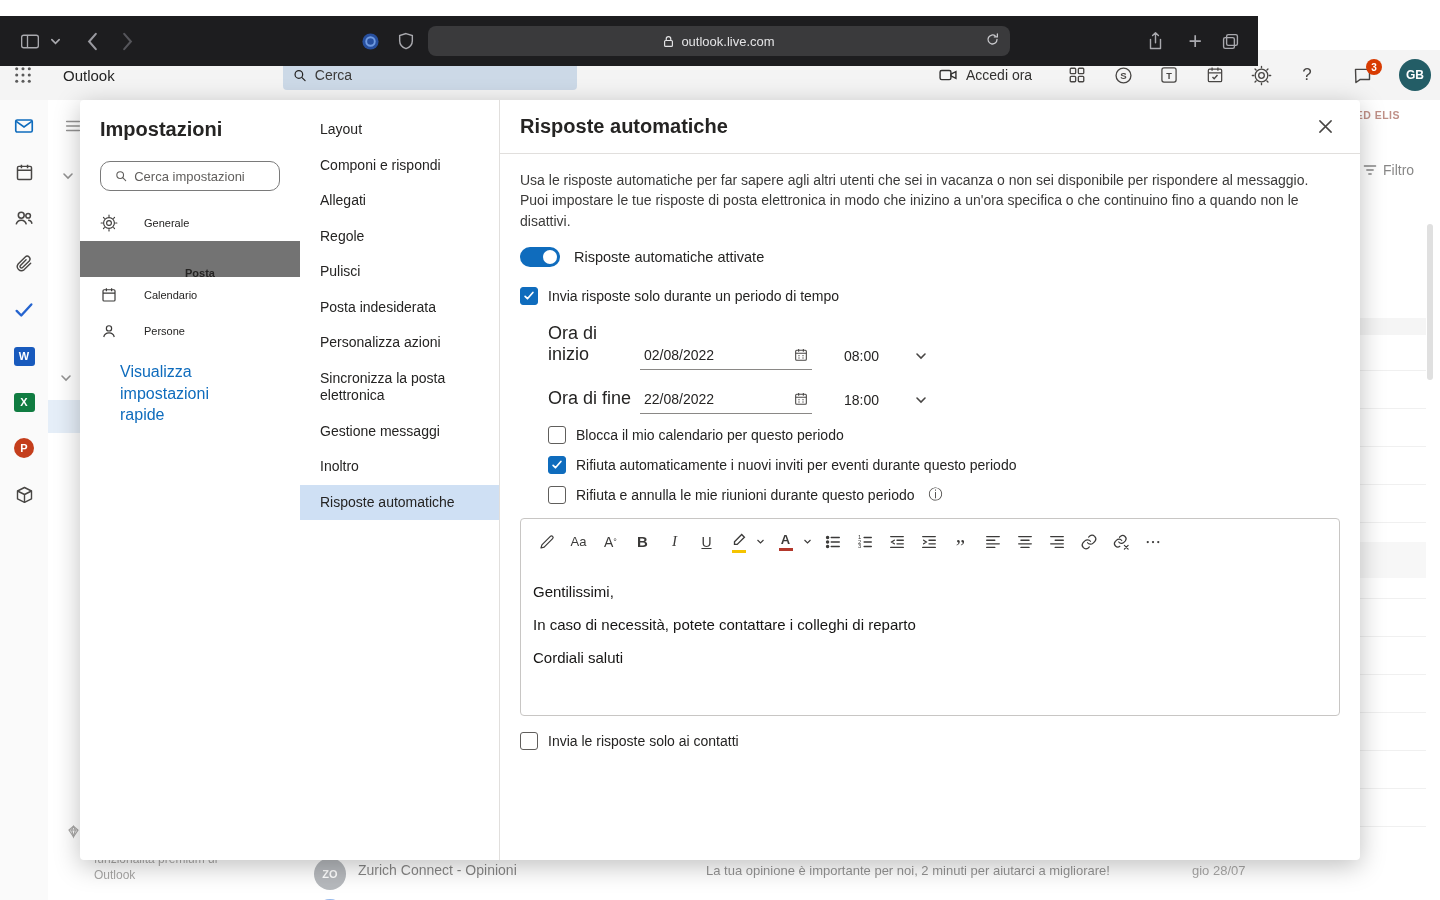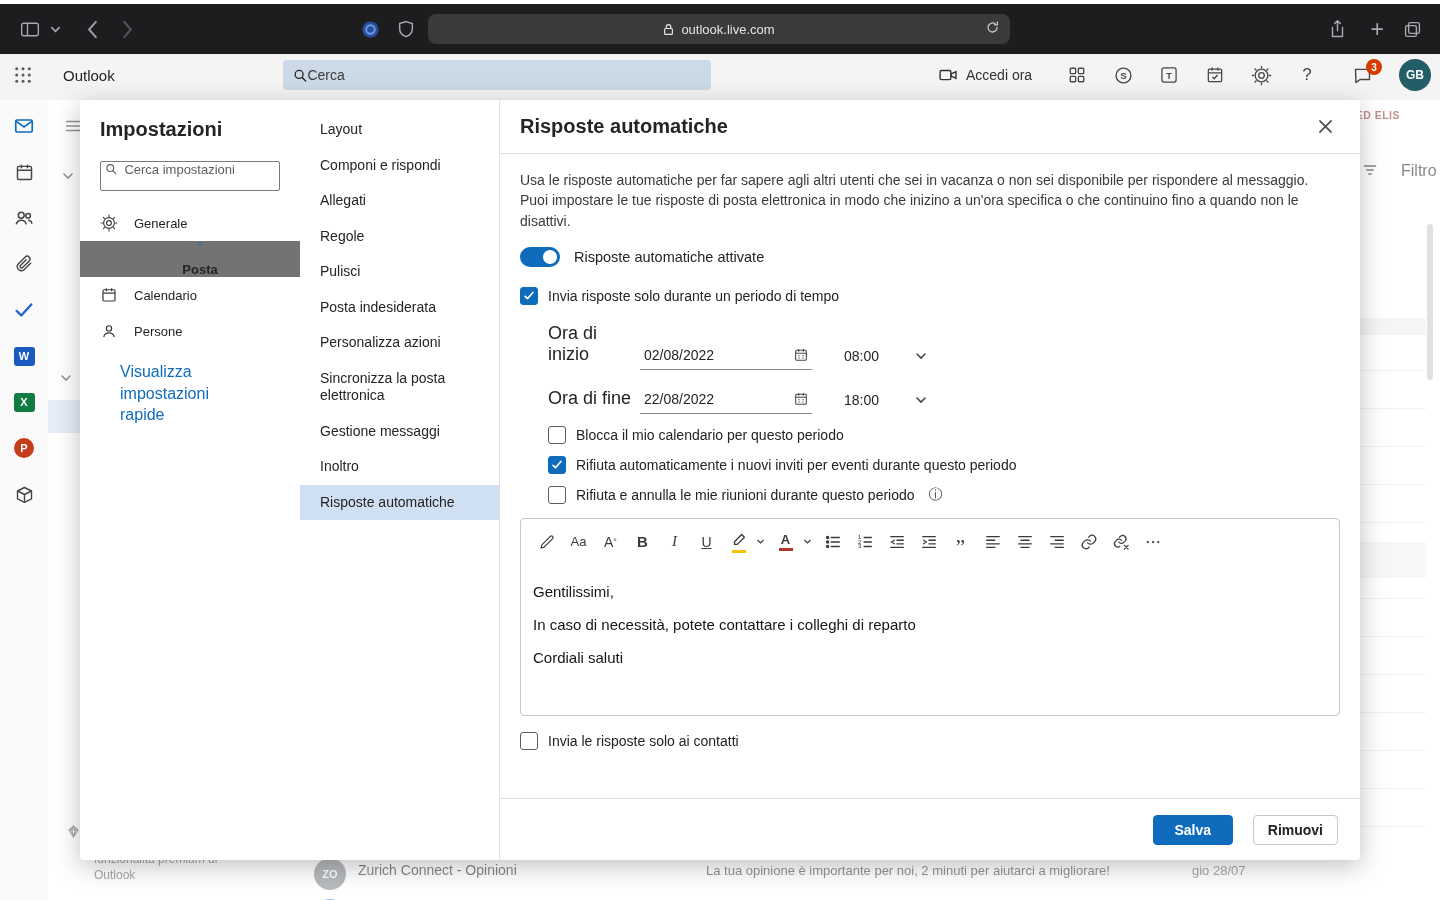--- a/index.html
+++ b/index.html
@@ -1,36 +1,36 @@
 <!DOCTYPE html>
 <html><head>
 <meta charset="utf-8">
 <style>
   * { margin:0; padding:0; box-sizing:border-box; }
   html,body { width:1440px; height:900px; overflow:hidden; background:#fff;
               font-family:"Liberation Sans","DejaVu Sans",sans-serif; }
   svg { display:block; }
 
   
-  .safari-bar { position:absolute; left:0; top:4px; width:1440px; height:50px;
+  .safari-bar { position:absolute; left:0; top:16px; width:1258px; height:50px;
                 background:#1d1d1f; z-index:50; }
   .sb-item { position:absolute; top:0; height:50px; display:flex; align-items:center; color:#a9a9ae; }
   .sb-url { position:absolute; left:428px; top:10px; width:582px; height:30px;
             background:#3a3a3c; border-radius:8px; display:flex; align-items:center;
             justify-content:center; gap:7px; color:#e3e3e5; font-size:13px; }
   .sb-refresh { position:absolute; right:10px; top:6px; }
 
   
   .ol-header { position:absolute; left:0; top:50px; width:1440px; height:50px;
                background:#f4f4f4; z-index:40; }
   .olh-item { position:absolute; top:0; height:50px; display:flex; align-items:center; color:#484644; }
   .ol-title { font-size:15px; color:#242424; }
-  .ol-search { position:absolute; left:283px; top:10px; width:428px; height:30px;
+  .ol-search { position:absolute; left:283px; top:10px; width:294px; height:30px;
                background:#ccd9e7; border-radius:4px; display:flex; align-items:center;
-               gap:0; padding:0 10px; }
+               gap:8px; padding:0 10px; }
   .ol-search input { border:none; outline:none; background:transparent; font-size:14px;
                      color:#252423; width:100%; font-family:inherit; }
   .ol-search input::placeholder { color:#3b3a39; opacity:1; }
   .hdr-icons { position:absolute; left:1066px; top:0; height:50px; display:flex;
                align-items:center; gap:24px; }
   .hicon { width:22px; height:22px; display:flex; align-items:center; justify-content:center;
            color:#484644; font-size:15px; }
   .chat-wrap { position:absolute; left:1352px; top:0; height:50px; display:flex; align-items:center; }
   .badge { position:absolute; top:9px; left:14px; min-width:16px; height:16px; border-radius:8px;
            background:#d83b01; color:#fff; font-size:10px; font-weight:700; display:flex;
@@ -47,22 +47,22 @@
               justify-content:center; }
   .tile { width:21px; height:19px; border-radius:3px; color:#fff; font-size:11px; font-weight:700;
           display:flex; align-items:center; justify-content:center; }
 
   
   .bg-content { position:absolute; left:48px; top:100px; width:1392px; height:800px; z-index:1; }
   .fp-item { position:absolute; color:#3b3a39; }
   .fp-selected-band { position:absolute; left:0; top:300px; width:32px; height:33px; background:#cfe0f3; }
   .list-caption { position:absolute; right:40px; top:9px; color:#8a3323; font-size:10.5px;
                   font-weight:700; letter-spacing:.5px; }
-  .filter { position:absolute; left:1314px; top:62px; display:flex; align-items:flex-start; gap:23px;
-            color:#252423; font-size:16px; }
+  .filter { position:absolute; left:1314px; top:62px; display:flex; align-items:flex-end; gap:5px;
+            color:#252423; font-size:14px; }
   .scrollbar { position:absolute; right:7px; top:124px; width:6px; height:156px;
                border-radius:3px; background:#c6c6c6; }
   .list-sliver { position:absolute; left:1312px; right:14px; top:195px; height:563px;
                  background:repeating-linear-gradient(to bottom, transparent 0 37px, #e4e4e4 37px 38px); }
   .list-band1 { position:absolute; left:1312px; right:14px; top:218px; height:17px; background:#ededed; }
   .list-band2 { position:absolute; left:1312px; right:14px; top:442px; height:36px; background:#f0f0f0; }
   .premium-note { position:absolute; left:46px; top:752px; width:160px; font-size:12px;
                   color:#605e5c; line-height:1.3; }
   .diamond { position:absolute; left:18px; top:724px; color:#605e5c; }
   .mail-row { position:absolute; left:252px; top:758px; right:0; height:42px; background:#fff; }
@@ -76,28 +76,28 @@
   .mr-date { position:absolute; left:892px; top:5px; font-size:13px; color:#605e5c; }
 
   .dim { position:absolute; left:48px; top:100px; width:1392px; height:800px;
          background:rgba(255,255,255,0.45); z-index:2; }
 
   
   .dialog { position:absolute; left:80px; top:100px; width:1280px; height:760px; background:#fff;
             border-radius:4px; box-shadow:0 6px 26px rgba(0,0,0,.25); z-index:60; display:flex; }
   .col-nav { width:220px; flex:none; padding-top:14px; }
   .dlg-title { font-size:20px; font-weight:700; color:#252423; margin:4px 0 0 20px; }
-  .set-search { margin:20px 20px 0 20px; height:30px; border:1px solid #7a7a7a; border-radius:2px;
-                display:flex; align-items:flex-start; gap:7px; padding:0 4px; }
+  .set-search { margin:20px 20px 0 20px; height:30px; border:1px solid #7a7a7a; border-radius:10px;
+                display:flex; align-items:center; gap:7px; padding:0 14px; }
   .set-search input { border:none; outline:none; width:100%; font-size:13px; color:#252423;
                       font-family:inherit; background:transparent; }
   .set-search input::placeholder { color:#605e5c; opacity:1; }
   .nav-list { margin-top:14px; }
-  .nav-item { height:36px; display:flex; align-items:center; gap:16px; padding-left:20px;
-              font-size:13px; color:#252423; cursor:pointer; }
+  .nav-item { height:36px; display:flex; align-items:center; gap:26px; padding-left:20px;
+              font-size:11px; color:#252423; cursor:pointer; }
   .nav-item.selected { background:#737373; font-weight:700;flex-direction:column; }
   .quick-link { margin:12px 0 0 40px; width:132px; color:#0f6cbd; font-size:16px; line-height:1.35;
                 cursor:pointer; }
 
   .col-cat { width:200px; flex:none; padding-top:12px; border-right:1px solid #e1dfdd; }
   .cat-item { padding:9px 10px 9px 20px; font-size:14px; color:#252423; line-height:1.25; cursor:pointer; }
   .cat-item.selected { background:#cfe0f4; }
 
   .col-main { flex:1; display:flex; flex-direction:column; position:relative; }
   .main-header { height:54px; flex:none; display:flex; align-items:center; padding:0 20px;
@@ -655,18 +655,14 @@
           <p>Cordiali saluti</p>
         </div>
       </div>
 
       <div class="cb-row contacts-row">
         <span class="cb"></span>
         <span>Invia le risposte solo ai contatti</span>
       </div>
     </div>
 
-    <div class="main-footer">
-      <button class="btn btn-primary">Salva</button>
-      <button class="btn btn-secondary">Rimuovi</button>
-    </div>
   </div>
 </div>
 
 </body></html>

